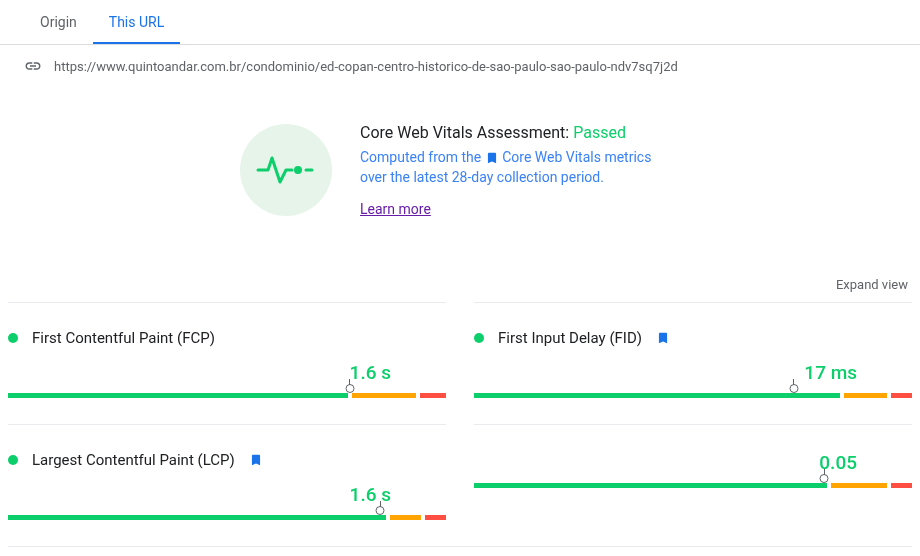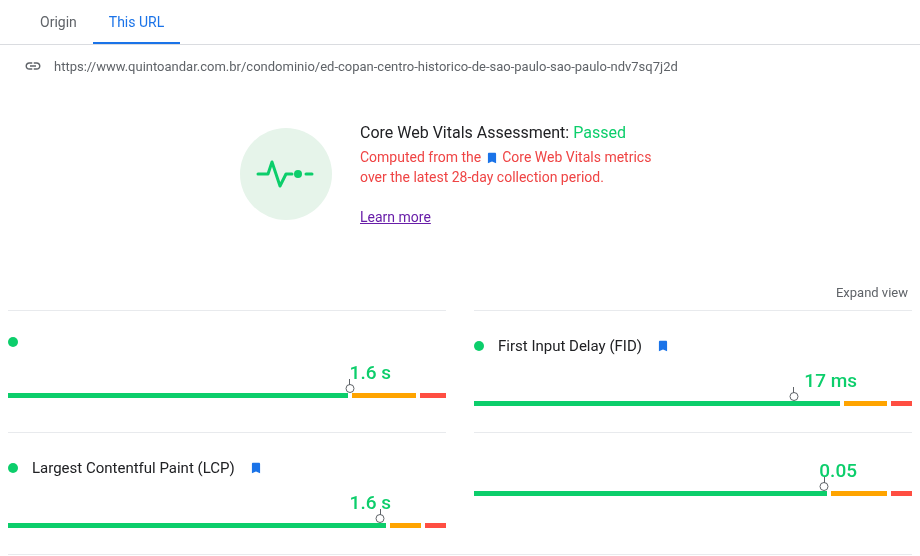--- a/index.html
+++ b/index.html
@@ -55,23 +55,23 @@
     .assessment-text { max-width: 320px; }
     .assessment-title {
       font-size: 16px;
       font-weight: normal;
       color: #202124;
       margin-bottom: 6px;
     }
     .assessment-title .status { color: #0cce6b; }
     .assessment-desc {
       font-size: 14px;
-      color: #ef4444;
+      color: #3b82f6;
       line-height: 1.4;
-      margin-bottom: 22px;
+      margin-bottom: 14px;
     }
     .assessment-desc .bookmark { color: #1a73e8; display: inline-flex; vertical-align: middle; }
     .learn-more {
       font-size: 14px;
       color: #681da8;
       cursor: pointer;
       text-decoration: underline;
     }
     .expand-row {
       text-align: right;
@@ -198,20 +198,21 @@
 </div>
 
 <div class="expand-row">
   <span class="expand-link">Expand view</span>
 </div>
 
 <div class="metrics" id="metrics">
     <div class="metric">
       <div class="metric-header">
         <span class="dot"></span>
+        <span>First Contentful Paint (FCP)</span>
       </div>
       <div class="metric-value">1.6 s</div>
       <div class="gauge">
         <div class="bar">
           <div class="bar-seg bar-green" style="width: 79%;"></div>
           <div class="bar-seg bar-orange" style="width: 15%;"></div>
           <div class="bar-seg bar-red" style="width: 6%;"></div>
         </div>
         <div class="marker" style="left: 78%;"></div>
       </div>

